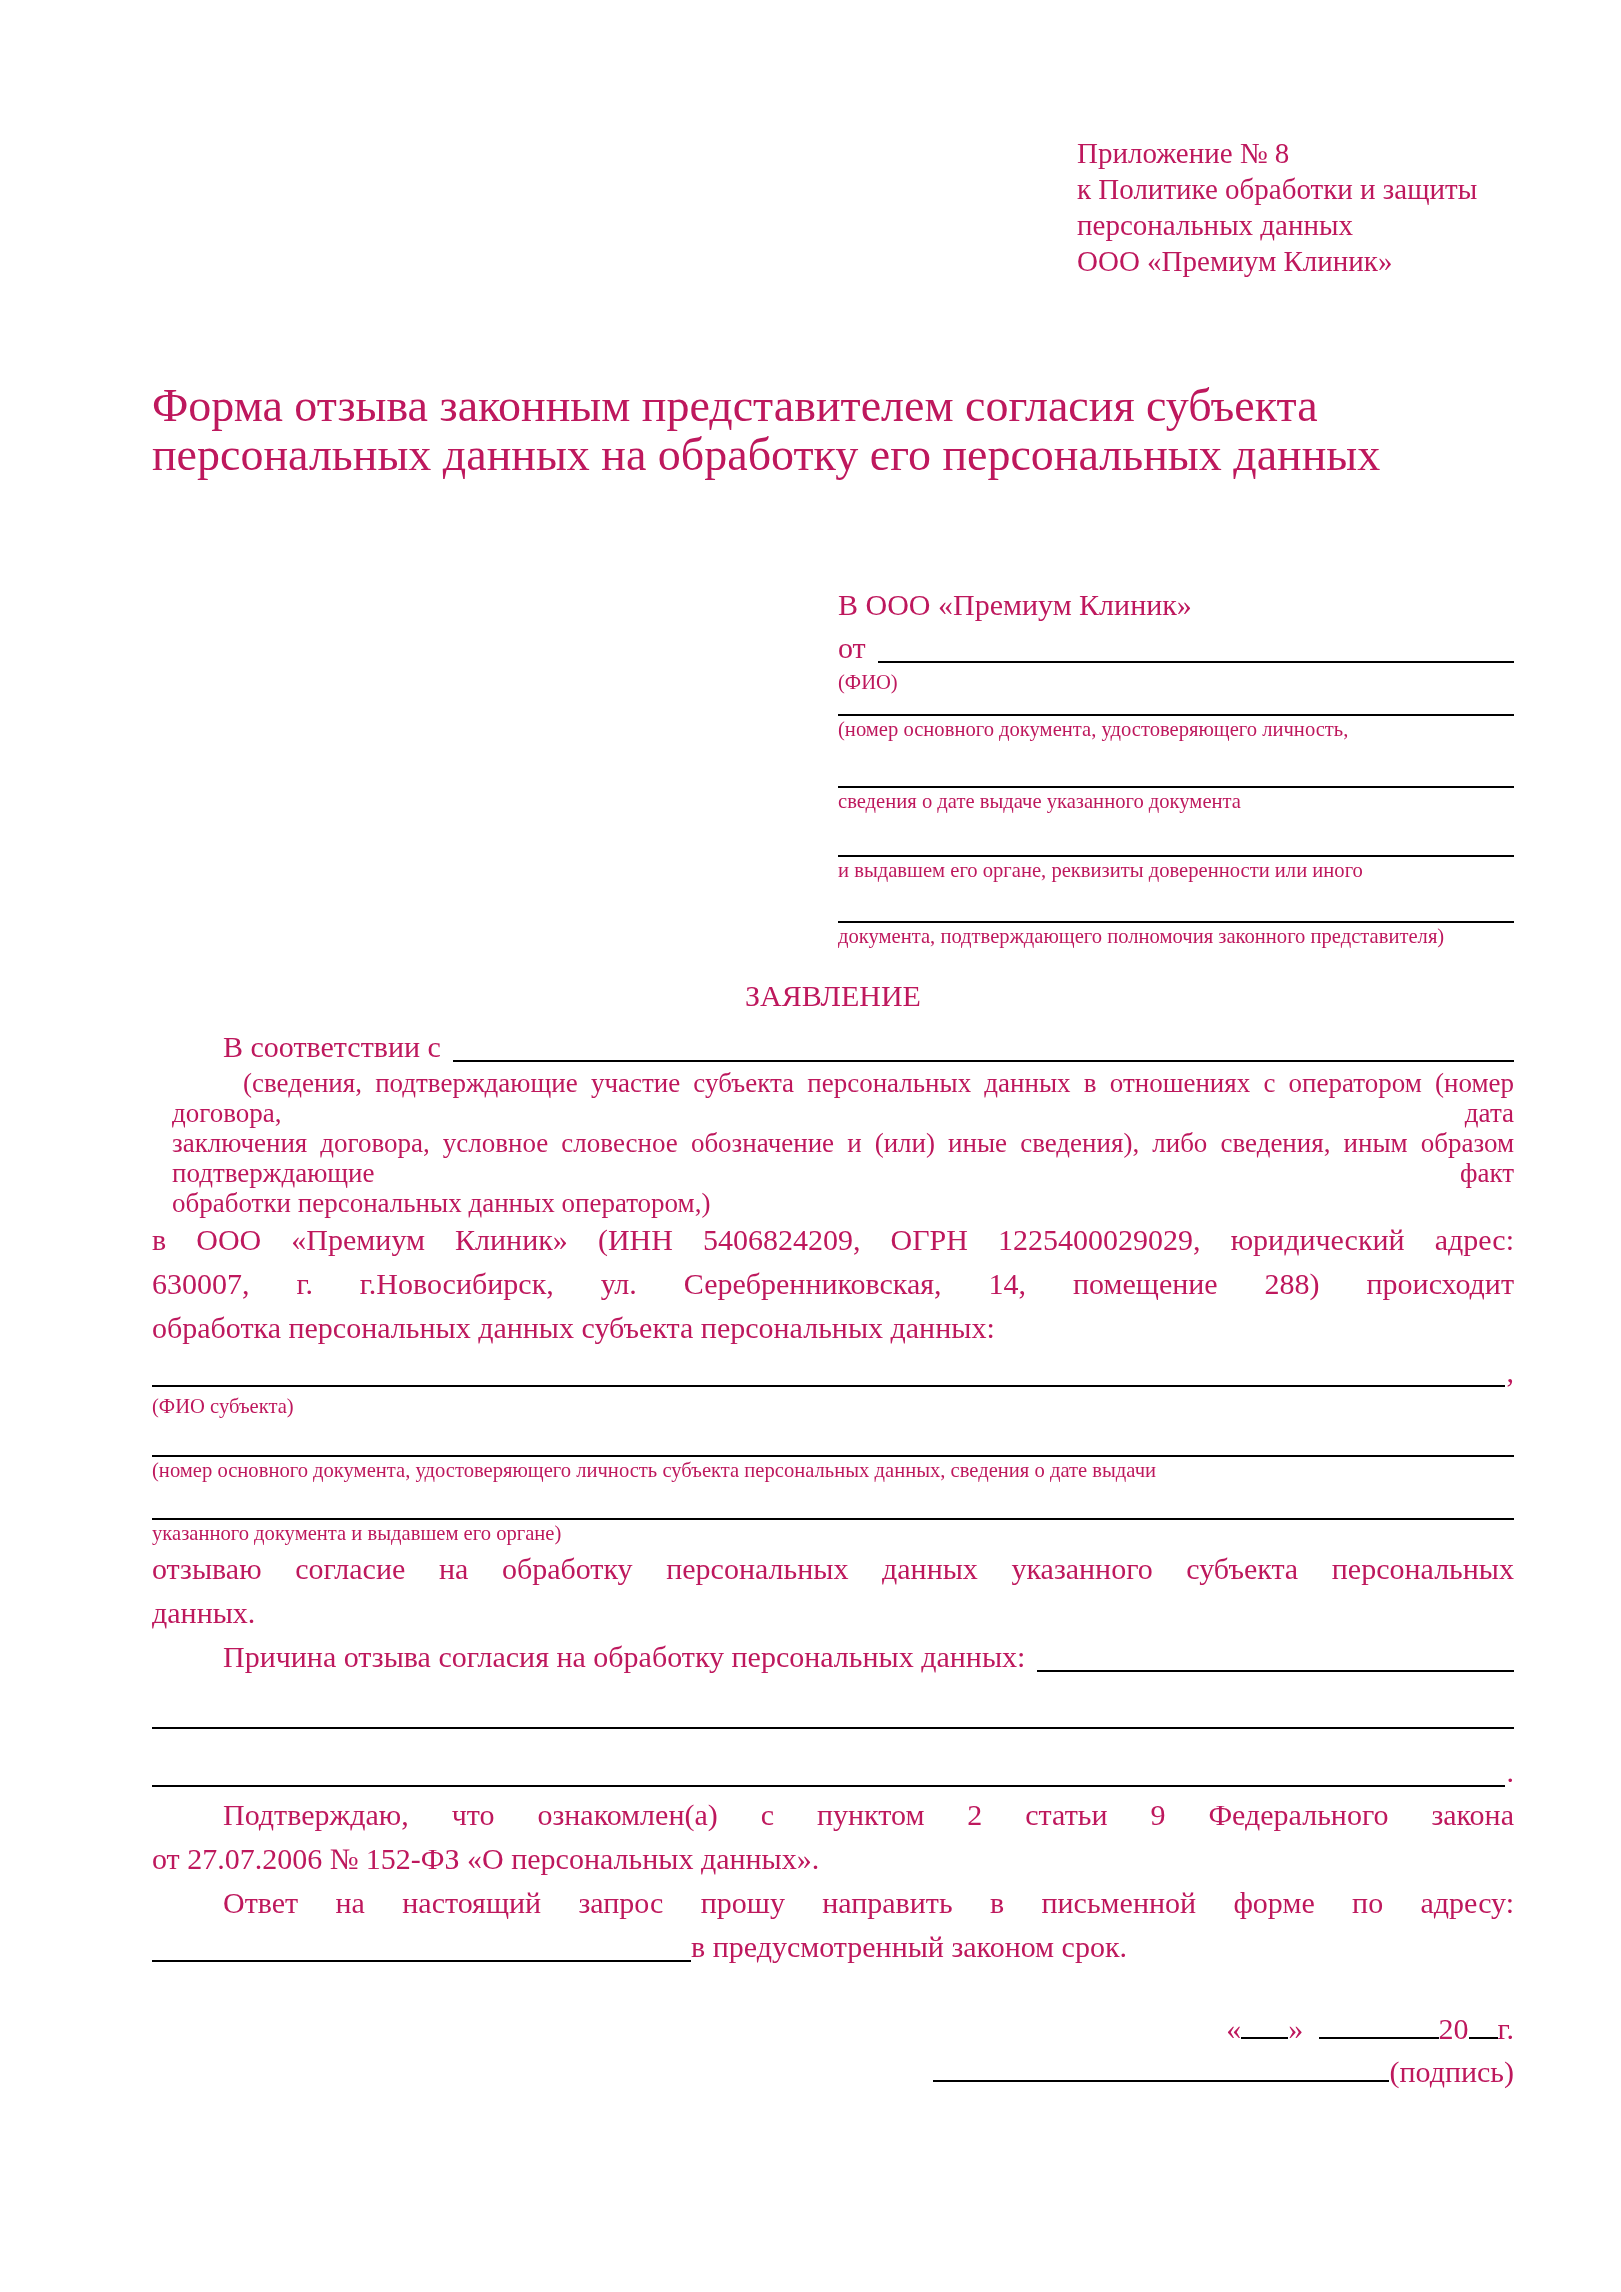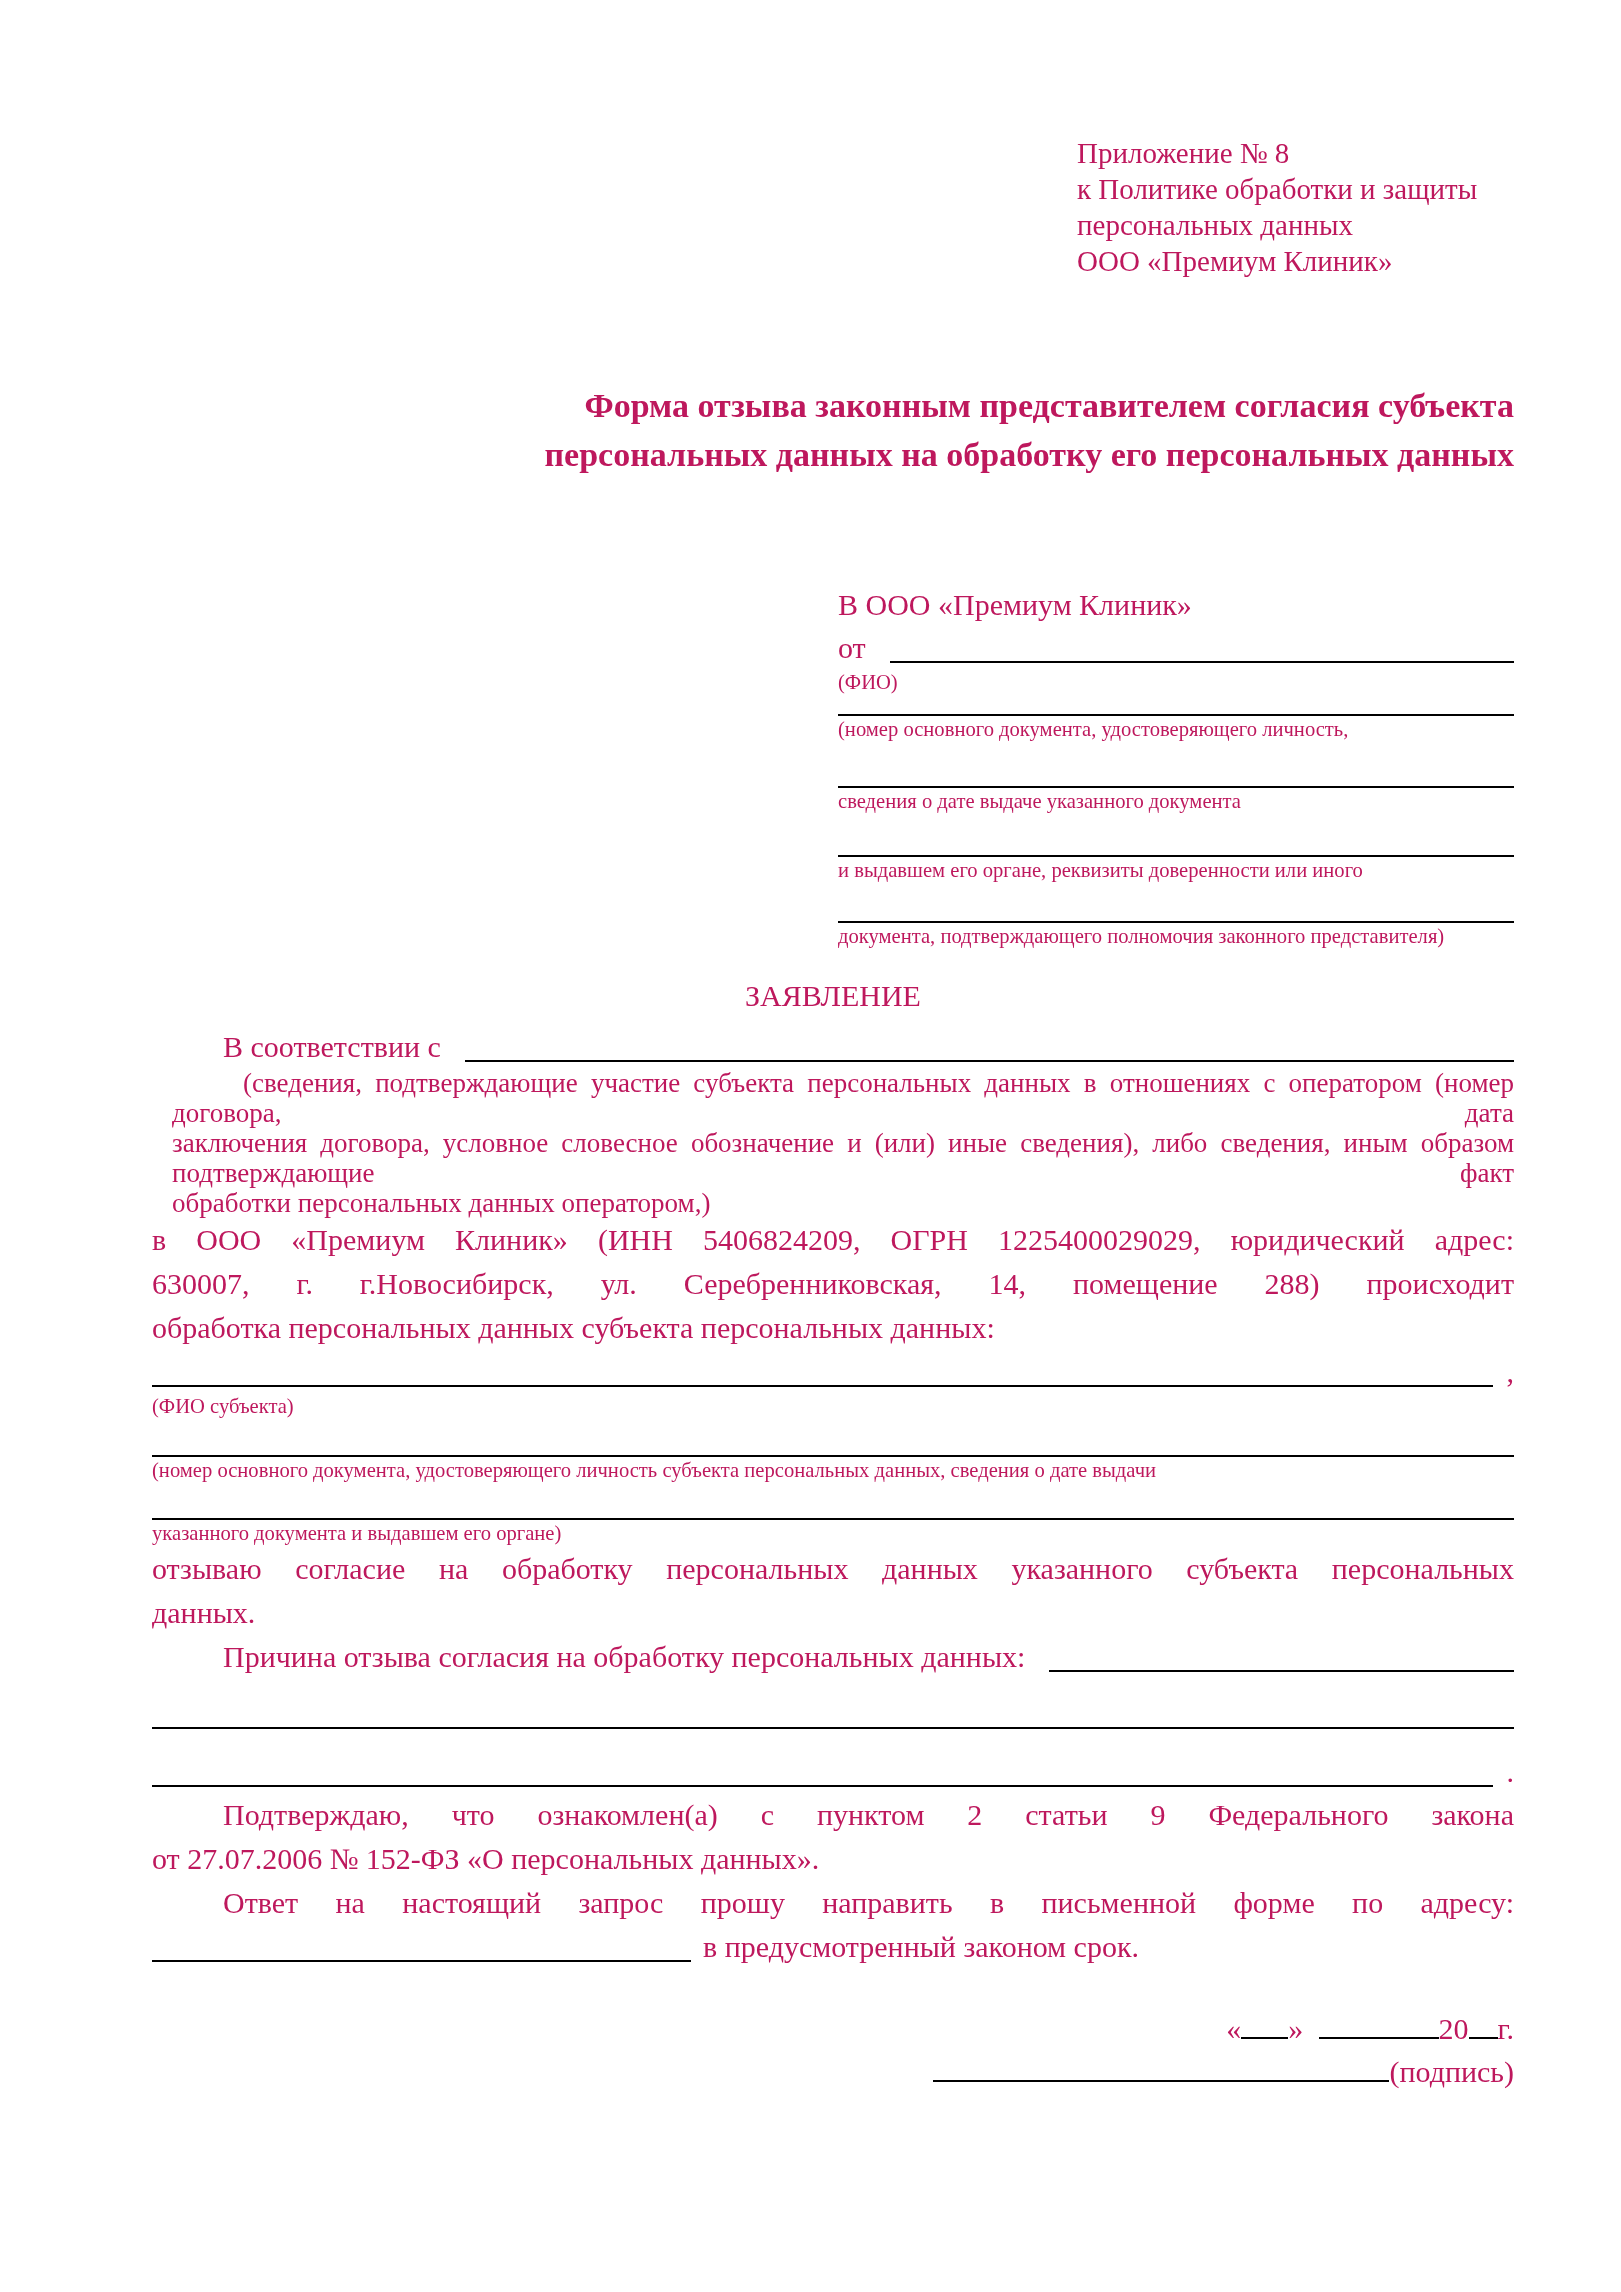--- a/index.html
+++ b/index.html
@@ -11,24 +11,24 @@
     box-sizing:border-box;
     padding:135px 107px 0 152px;
     font-family:"Liberation Serif", serif;
     font-size:30px;
     line-height:43px;
     color:#be185d;
   }
   
   .header-block { width:437px; margin-left:auto; font-size:29px; line-height:36px; }
   
-  .title { margin:102px 0 0 0; font-size:34px; line-height:49px; font-weight:bold; text-align:right; }
+  .title { margin:102px 0 0 0; font-size:46px; line-height:49px; font-weight:normal; text-align:left; }
   
   .addressee { width:676px; margin-left:auto; margin-top:104px; }
-  .flex-row { display:flex;gap:12px; }
+  .flex-row { display:flex; }
   .fill-line { flex:1 1 auto; border-bottom:2.9px solid #000; margin-bottom:5.9px; }
   .gap-l { margin-left:11.8px; }
   .caption { font-size:20.6px; line-height:27.4px; text-align:left; }
   .field-line { border-bottom:2.9px solid #000; height:0; }
   .mt18 { margin-top:17.6px; } .mt44 { margin-top:43px; } .mt40 { margin-top:39px; }
   .mt38 { margin-top:37px; } .mt36 { margin-top:35px; } .mt34 { margin-top:33px; }
   .mt30 { margin-top:29px; } .mt50 { margin-top:49px; }
   .mt8  { margin-top:7.8px; }
   
   .statement-heading { text-align:center; margin-top:23.5px; }

